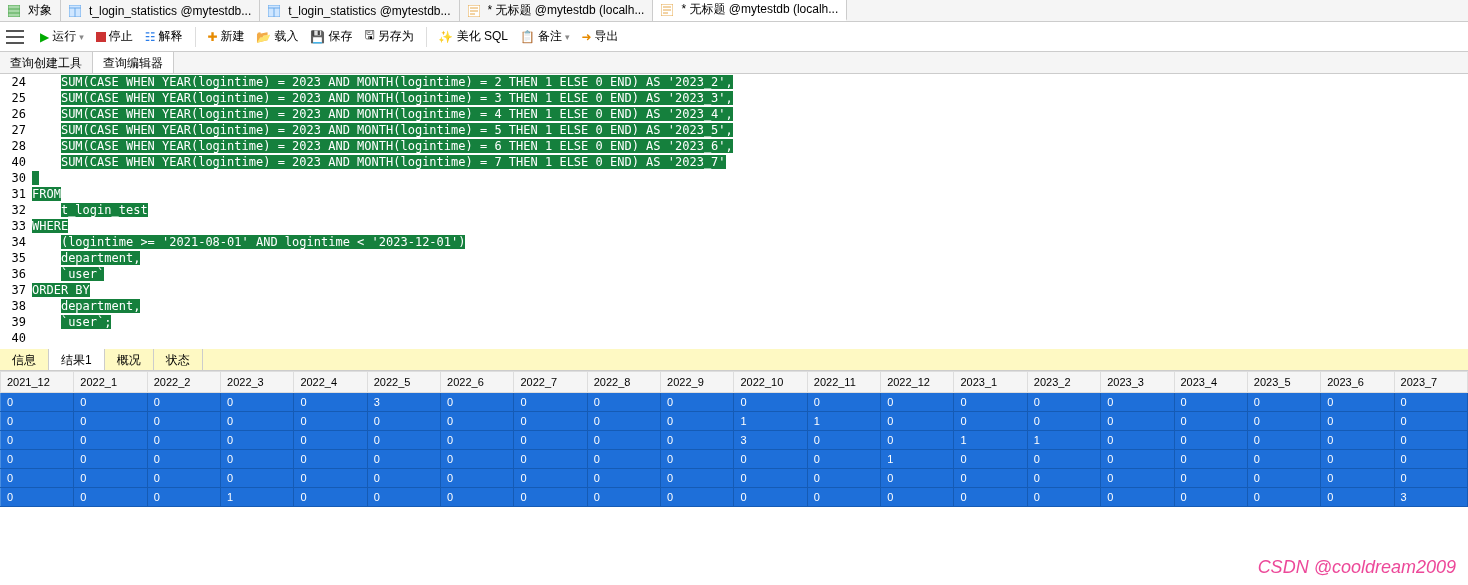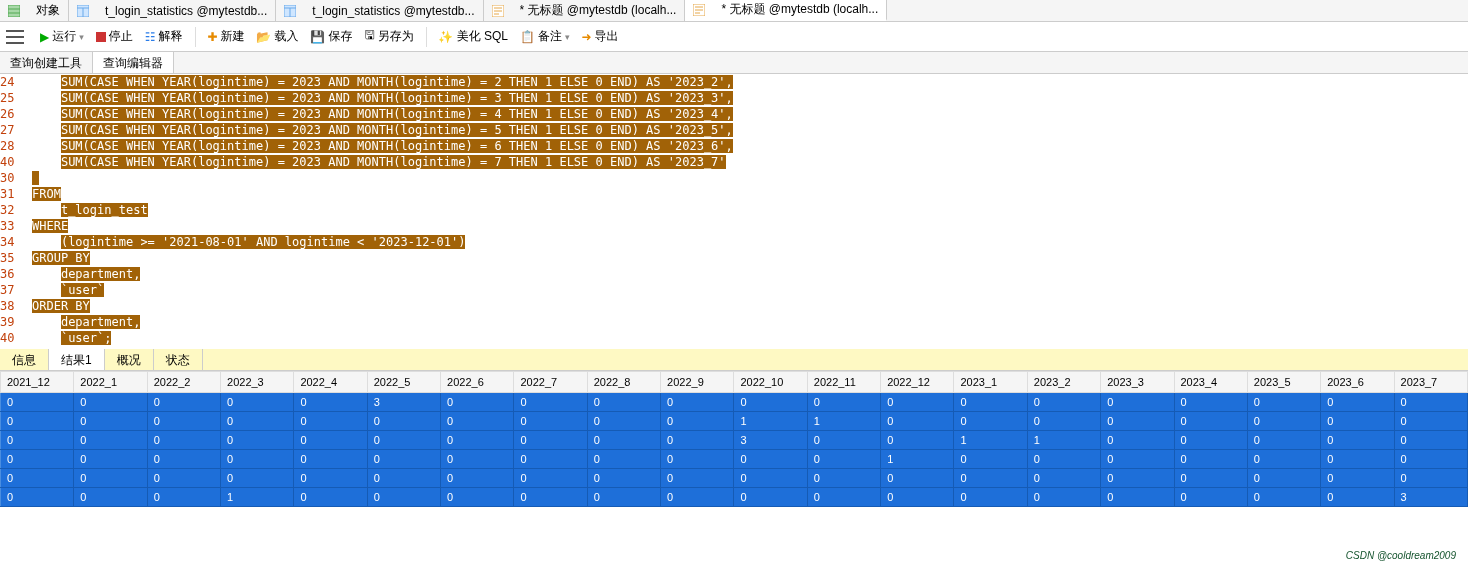--- a/index.html
+++ b/index.html
@@ -1,48 +1,48 @@
 <!DOCTYPE html>
 <html><head>
 <meta charset="utf-8">
 <style>
 * { box-sizing: border-box; margin: 0; padding: 0; }
 body { font-family: "Microsoft YaHei", Arial, sans-serif; font-size: 12px; background: #fff; width: 1468px; height: 585px; overflow: hidden; position: relative; }
 .tabs-bar { display: flex; height: 22px; border-bottom: 1px solid #ccc; background: #f5f5f5; }
-.tab { display: flex; align-items: center; padding: 0 8px; border-right: 1px solid #ccc; gap: 16px; cursor: pointer; }
+.tab { display: flex; align-items: center; padding: 0 8px; border-right: 1px solid #ccc; gap: 8px; cursor: pointer; }
 .tab.active { background: #fff; border-bottom: 2px solid #fff; }
 .tab-text { white-space: nowrap; overflow: hidden; text-overflow: ellipsis; max-width: 180px; }
 .icon-sheet { width: 12px; height: 12px; display: inline-block; }
 .icon-sheet svg { width: 12px; height: 12px; }
 .toolbar { display: flex; align-items: center; height: 30px; padding: 0 6px; gap: 4px; border-bottom: 1px solid #ccc; }
 .tool-btn { display: flex; align-items: center; gap: 3px; padding: 2px 4px; cursor: pointer; }
 .hamburger { width: 18px; height: 14px; display: flex; flex-direction: column; justify-content: space-between; margin-right: 8px; cursor: pointer; }
 .hamburger span { height: 2px; background: #555; }
 .green { color: #0a0; }
 .red-sq { width: 10px; height: 10px; background: #c33; display: inline-block; }
 .orange { color: #e68a00; }
 .blue-ic { color: #2b7de9; }
 .divider { width: 1px; height: 20px; background: #ddd; margin: 0 4px; }
 .secondary-tabs { display: flex; height: 22px; background: #f5f5f5; border-bottom: 1px solid #ccc; text-align: center; }
 .sec-tab { padding: 3px 10px; border-right: 1px solid #ccc; cursor: pointer; }
 .sec-tab.active { background: #fff; }
 .editor { display: flex; font-family: Consolas, monospace; font-size: 12px; height: 275px; overflow: hidden; background: #fff; }
-.gutter { width: 32px; background: #fff; padding-right: 6px; color: #c2410c; line-height: 16px; }
+.gutter { width: 32px; background: #fff; text-align: right; padding-right: 6px; color: #000000; line-height: 16px; }
 .gutter div { height: 16px; }
 .code { flex: 1; line-height: 16px; }
 .code .ln { height: 16px; white-space: pre; }
-.sel { background: #a16207; color: #fff; }
+.sel { background: #15803d; color: #fff; }
 .result-tabs { display: flex; height: 22px; background: #fef9c3; border-bottom: 1px solid #ccc; }
 .res-tab { padding: 3px 12px; border-right: 1px solid #ccc; cursor: pointer; }
 .res-tab.active { background: #fff; }
 .grid { overflow-x: auto; }
 .grid table { border-collapse: collapse; width: 100%; table-layout: fixed; }
 .grid th { background: #f5f5f5; border: 1px solid #ddd; text-align: left; padding: 4px 6px; font-weight: normal; font-size: 11px; }
 .grid td { background: #1e6fd9; color: #fff; border-top: 1px solid #4a8ee0; border-bottom: 1px solid #155bb5; border-left: 1px solid #4a8ee0; border-right: 1px solid #155bb5; padding: 3px 6px; font-size: 11px; }
-.watermark { position: absolute; bottom: 24px; right: 12px; color: #14532d; font-size: 10px; font-style: italic; pointer-events: none; }
+.watermark { position: absolute; bottom: 7px; right: 12px; color: #ec4899; font-size: 18px; font-style: italic; pointer-events: none; }
 .dd { font-size: 9px; color: #888; }
 </style>
 </head>
 <body>
 
 <div class="tabs-bar">
   <div class="tab">
     <span class="icon-sheet"><svg viewBox="0 0 12 12">
           <rect x="0" y="0" width="12" height="12" fill="#a8d8a8" stroke="#5a5"></rect>
           <line x1="0" y1="4" x2="12" y2="4" stroke="#5a5"></line>
@@ -168,21 +168,20 @@
       <div class="ln">    <span class="sel">SUM(CASE WHEN YEAR(logintime) = 2023 AND MONTH(logintime) = 3 THEN 1 ELSE 0 END) AS '2023_3',</span></div>
       <div class="ln">    <span class="sel">SUM(CASE WHEN YEAR(logintime) = 2023 AND MONTH(logintime) = 4 THEN 1 ELSE 0 END) AS '2023_4',</span></div>
       <div class="ln">    <span class="sel">SUM(CASE WHEN YEAR(logintime) = 2023 AND MONTH(logintime) = 5 THEN 1 ELSE 0 END) AS '2023_5',</span></div>
       <div class="ln">    <span class="sel">SUM(CASE WHEN YEAR(logintime) = 2023 AND MONTH(logintime) = 6 THEN 1 ELSE 0 END) AS '2023_6',</span></div>
       <div class="ln">    <span class="sel">SUM(CASE WHEN YEAR(logintime) = 2023 AND MONTH(logintime) = 7 THEN 1 ELSE 0 END) AS '2023_7'</span></div>
       <div class="ln"><span class="sel"> </span></div>
       <div class="ln"><span class="sel">FROM</span></div>
       <div class="ln">    <span class="sel">t_login_test</span></div>
       <div class="ln"><span class="sel">WHERE</span></div>
       <div class="ln">    <span class="sel">(logintime &gt;= '2021-08-01' AND logintime &lt; '2023-12-01')</span></div>
-      <div class="ln"><span class="sel">GROUP BY</span></div>
       <div class="ln">    <span class="sel">department,</span></div>
       <div class="ln">    <span class="sel">`user`</span></div>
       <div class="ln"><span class="sel">ORDER BY</span></div>
       <div class="ln">    <span class="sel">department,</span></div>
       <div class="ln">    <span class="sel">`user`;</span></div>
     </div>
 </div>
 
 <div class="result-tabs">
   <div class="res-tab">信息</div>

